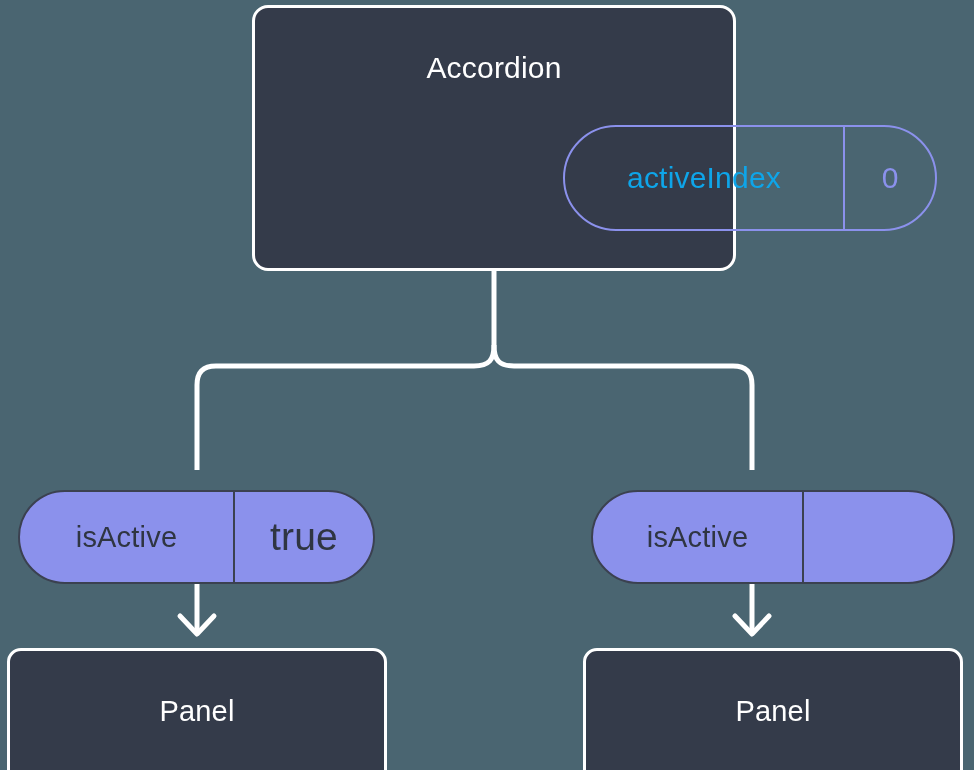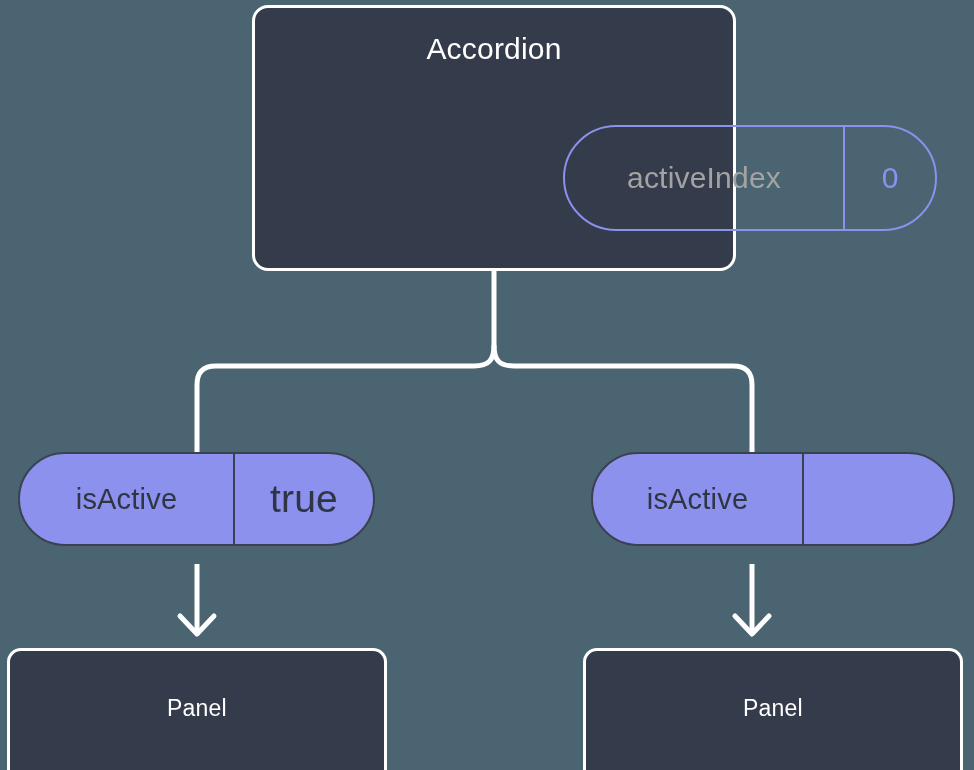--- a/index.html
+++ b/index.html
@@ -48,35 +48,35 @@
   }
 
   
   #accordion-card {
     left: 252px;
     top: 5px;
     width: 484px;
     height: 266px;
   }
   #accordion-card .card-title {
-    margin-top: 24px;
+    margin-top: 43px;
   }
 
   
   .panel-card {
     top: 648px;
     width: 380px;
     height: 160px;
     border-radius: 14px;
   }
   #panel-left  { left: 7px; }
   #panel-right { left: 583px; }
   .panel-card .card-title {
     margin-top: 44px;
-    font-size: 23px;
+    font-size: 29px;
   }
 
   
   .pill {
     display: flex;
     align-items: stretch;
     box-sizing: border-box;
     overflow: hidden;
     white-space: nowrap;
   }
@@ -95,34 +95,34 @@
     top: 117px;
     width: 374px;
     height: 106px;
     border: 2px solid #8b91ec;
     border-radius: 53px;
     background: transparent;
   }
   #state-pill-activeindex .pill-key {
     width: 280px;
     border-right: 2px solid #8b91ec;
-    color: #a3a3a3;
+    color: #0ea5e9;
     font-size: 30px;
     letter-spacing: 0.2px;
   }
   #state-pill-activeindex .pill-val {
     flex: 1;
     color: #8b91ec;
     font-size: 30px;
   }
 
   
   .pill-filled {
     position: absolute;
-    top: 452px;
+    top: 490px;
     height: 94px;
     background: #8b91ec;
     border: 2px solid #3b4150;
     border-radius: 47px;
   }
   .pill-filled .pill-key {
     color: #2f3542;
     font-size: 29px;
     border-right: 2px solid #3b4150;
     letter-spacing: 0.2px;

